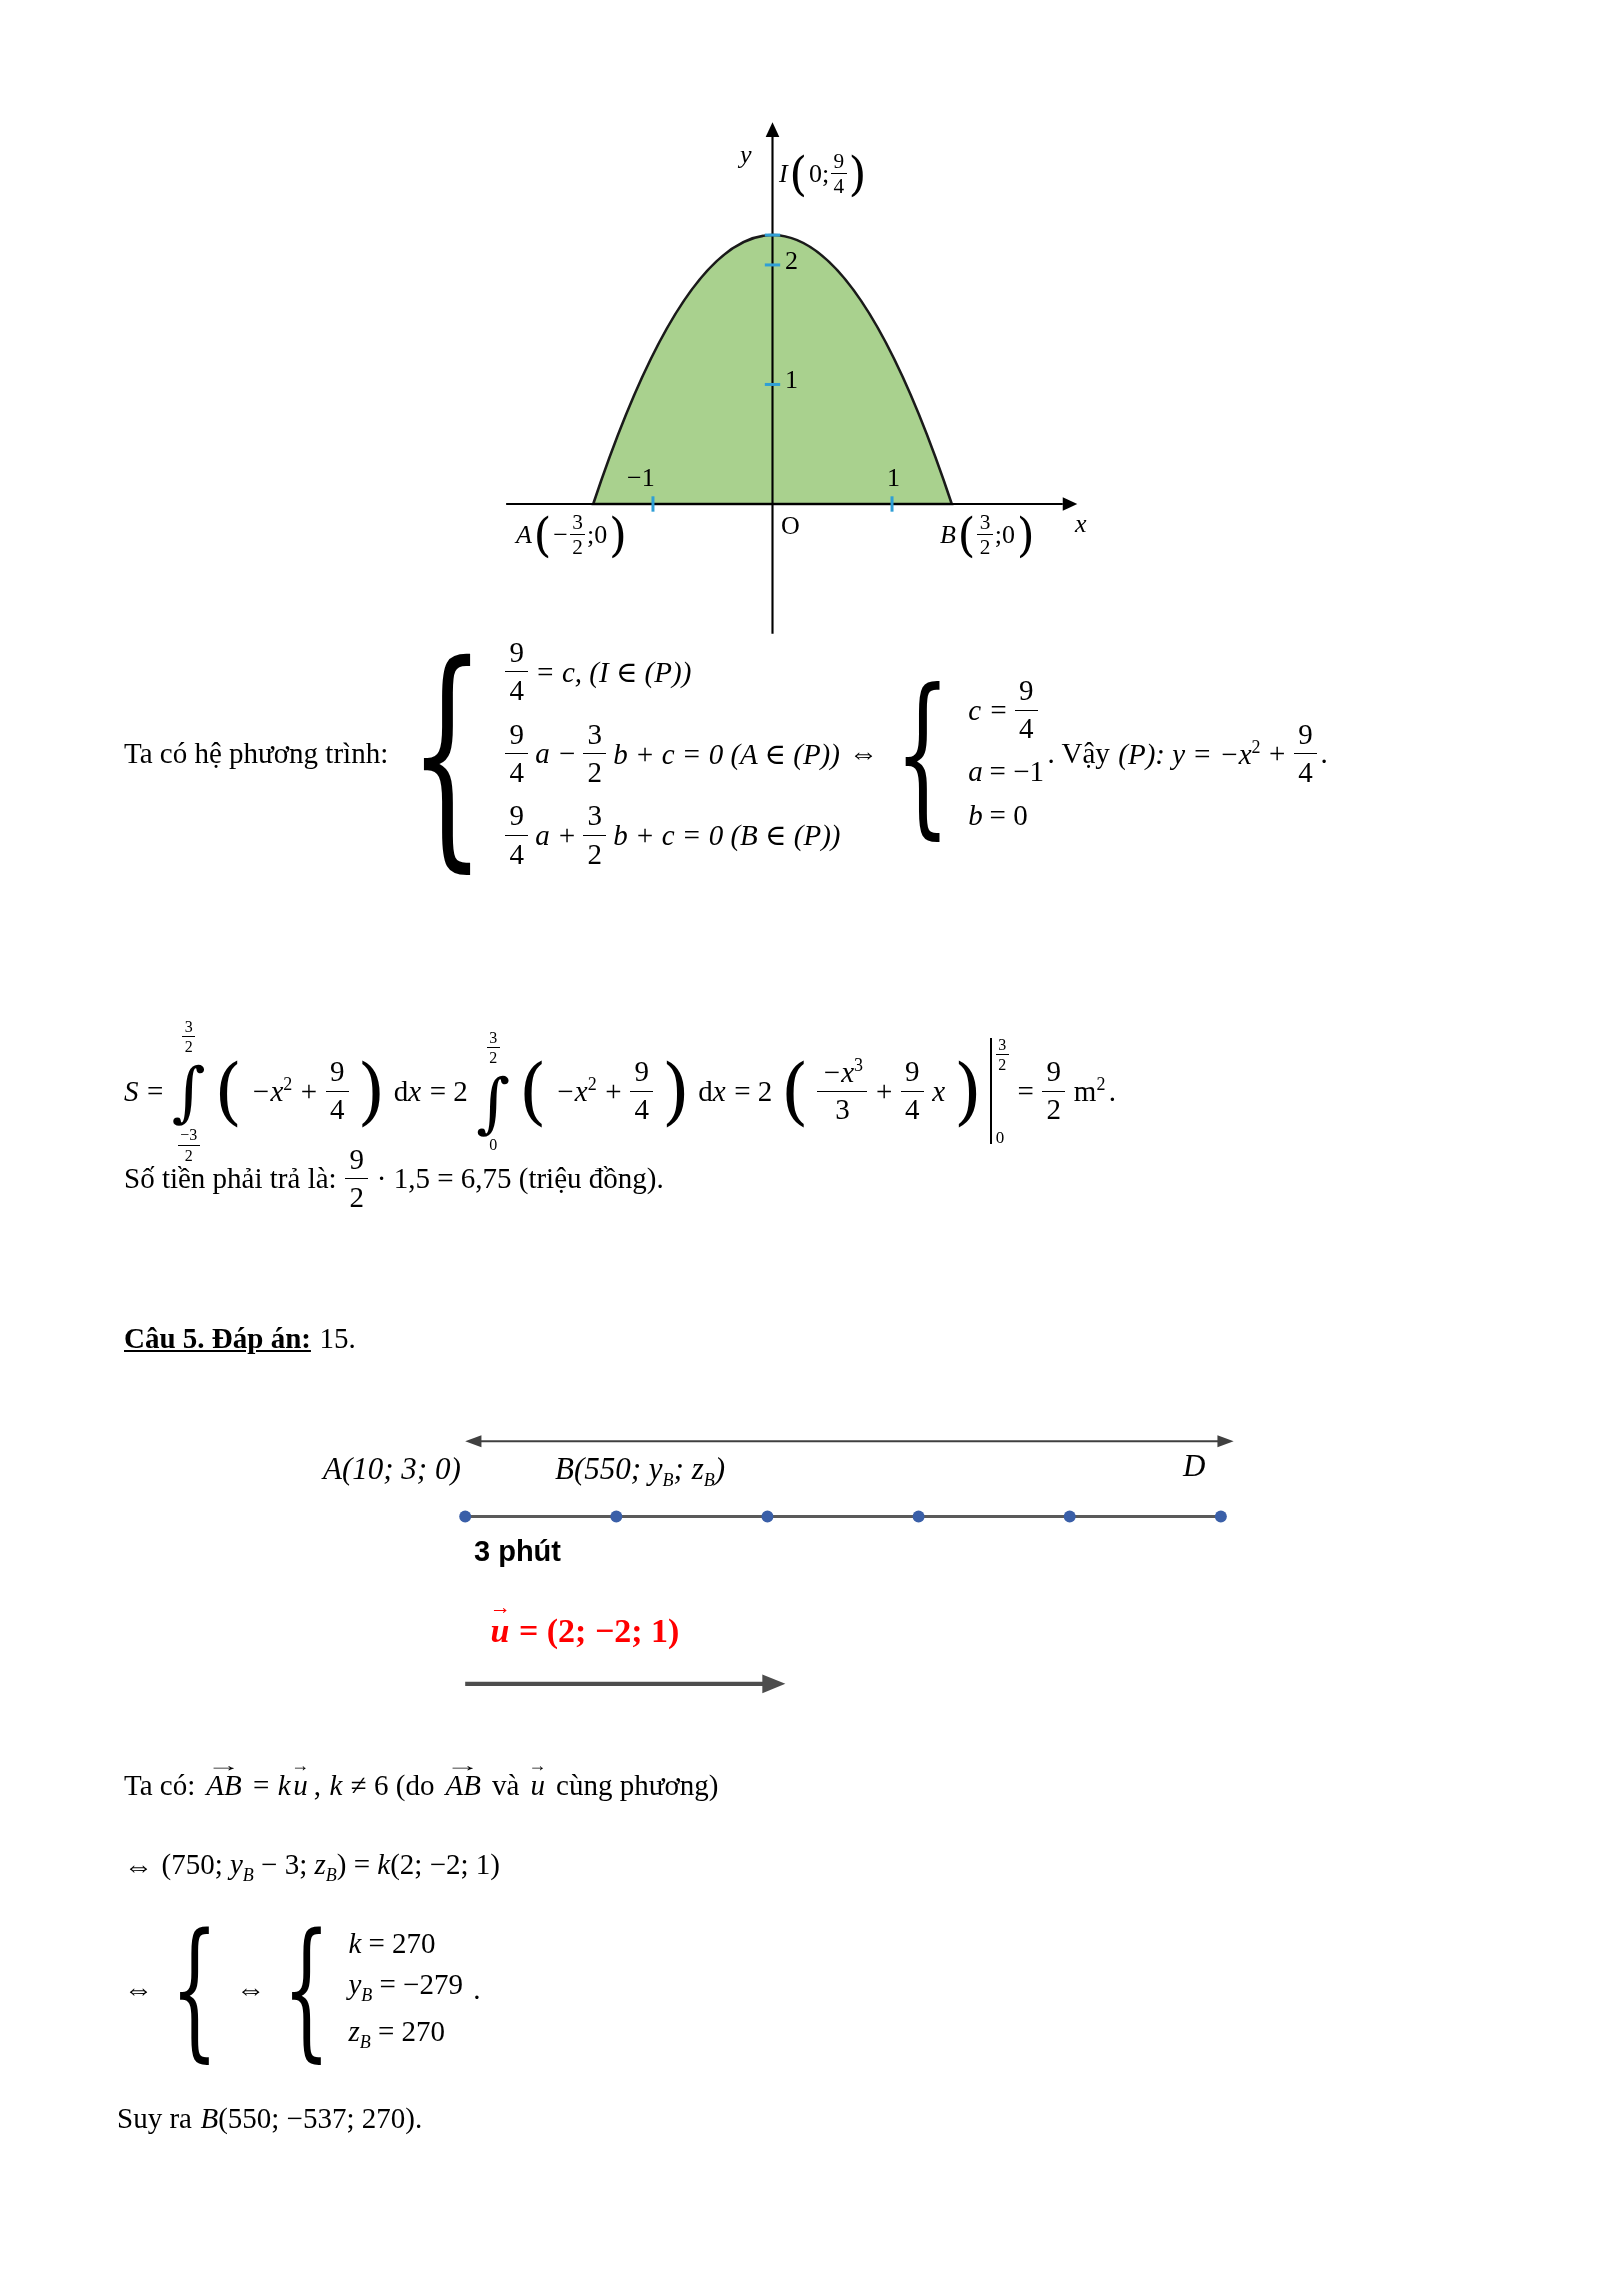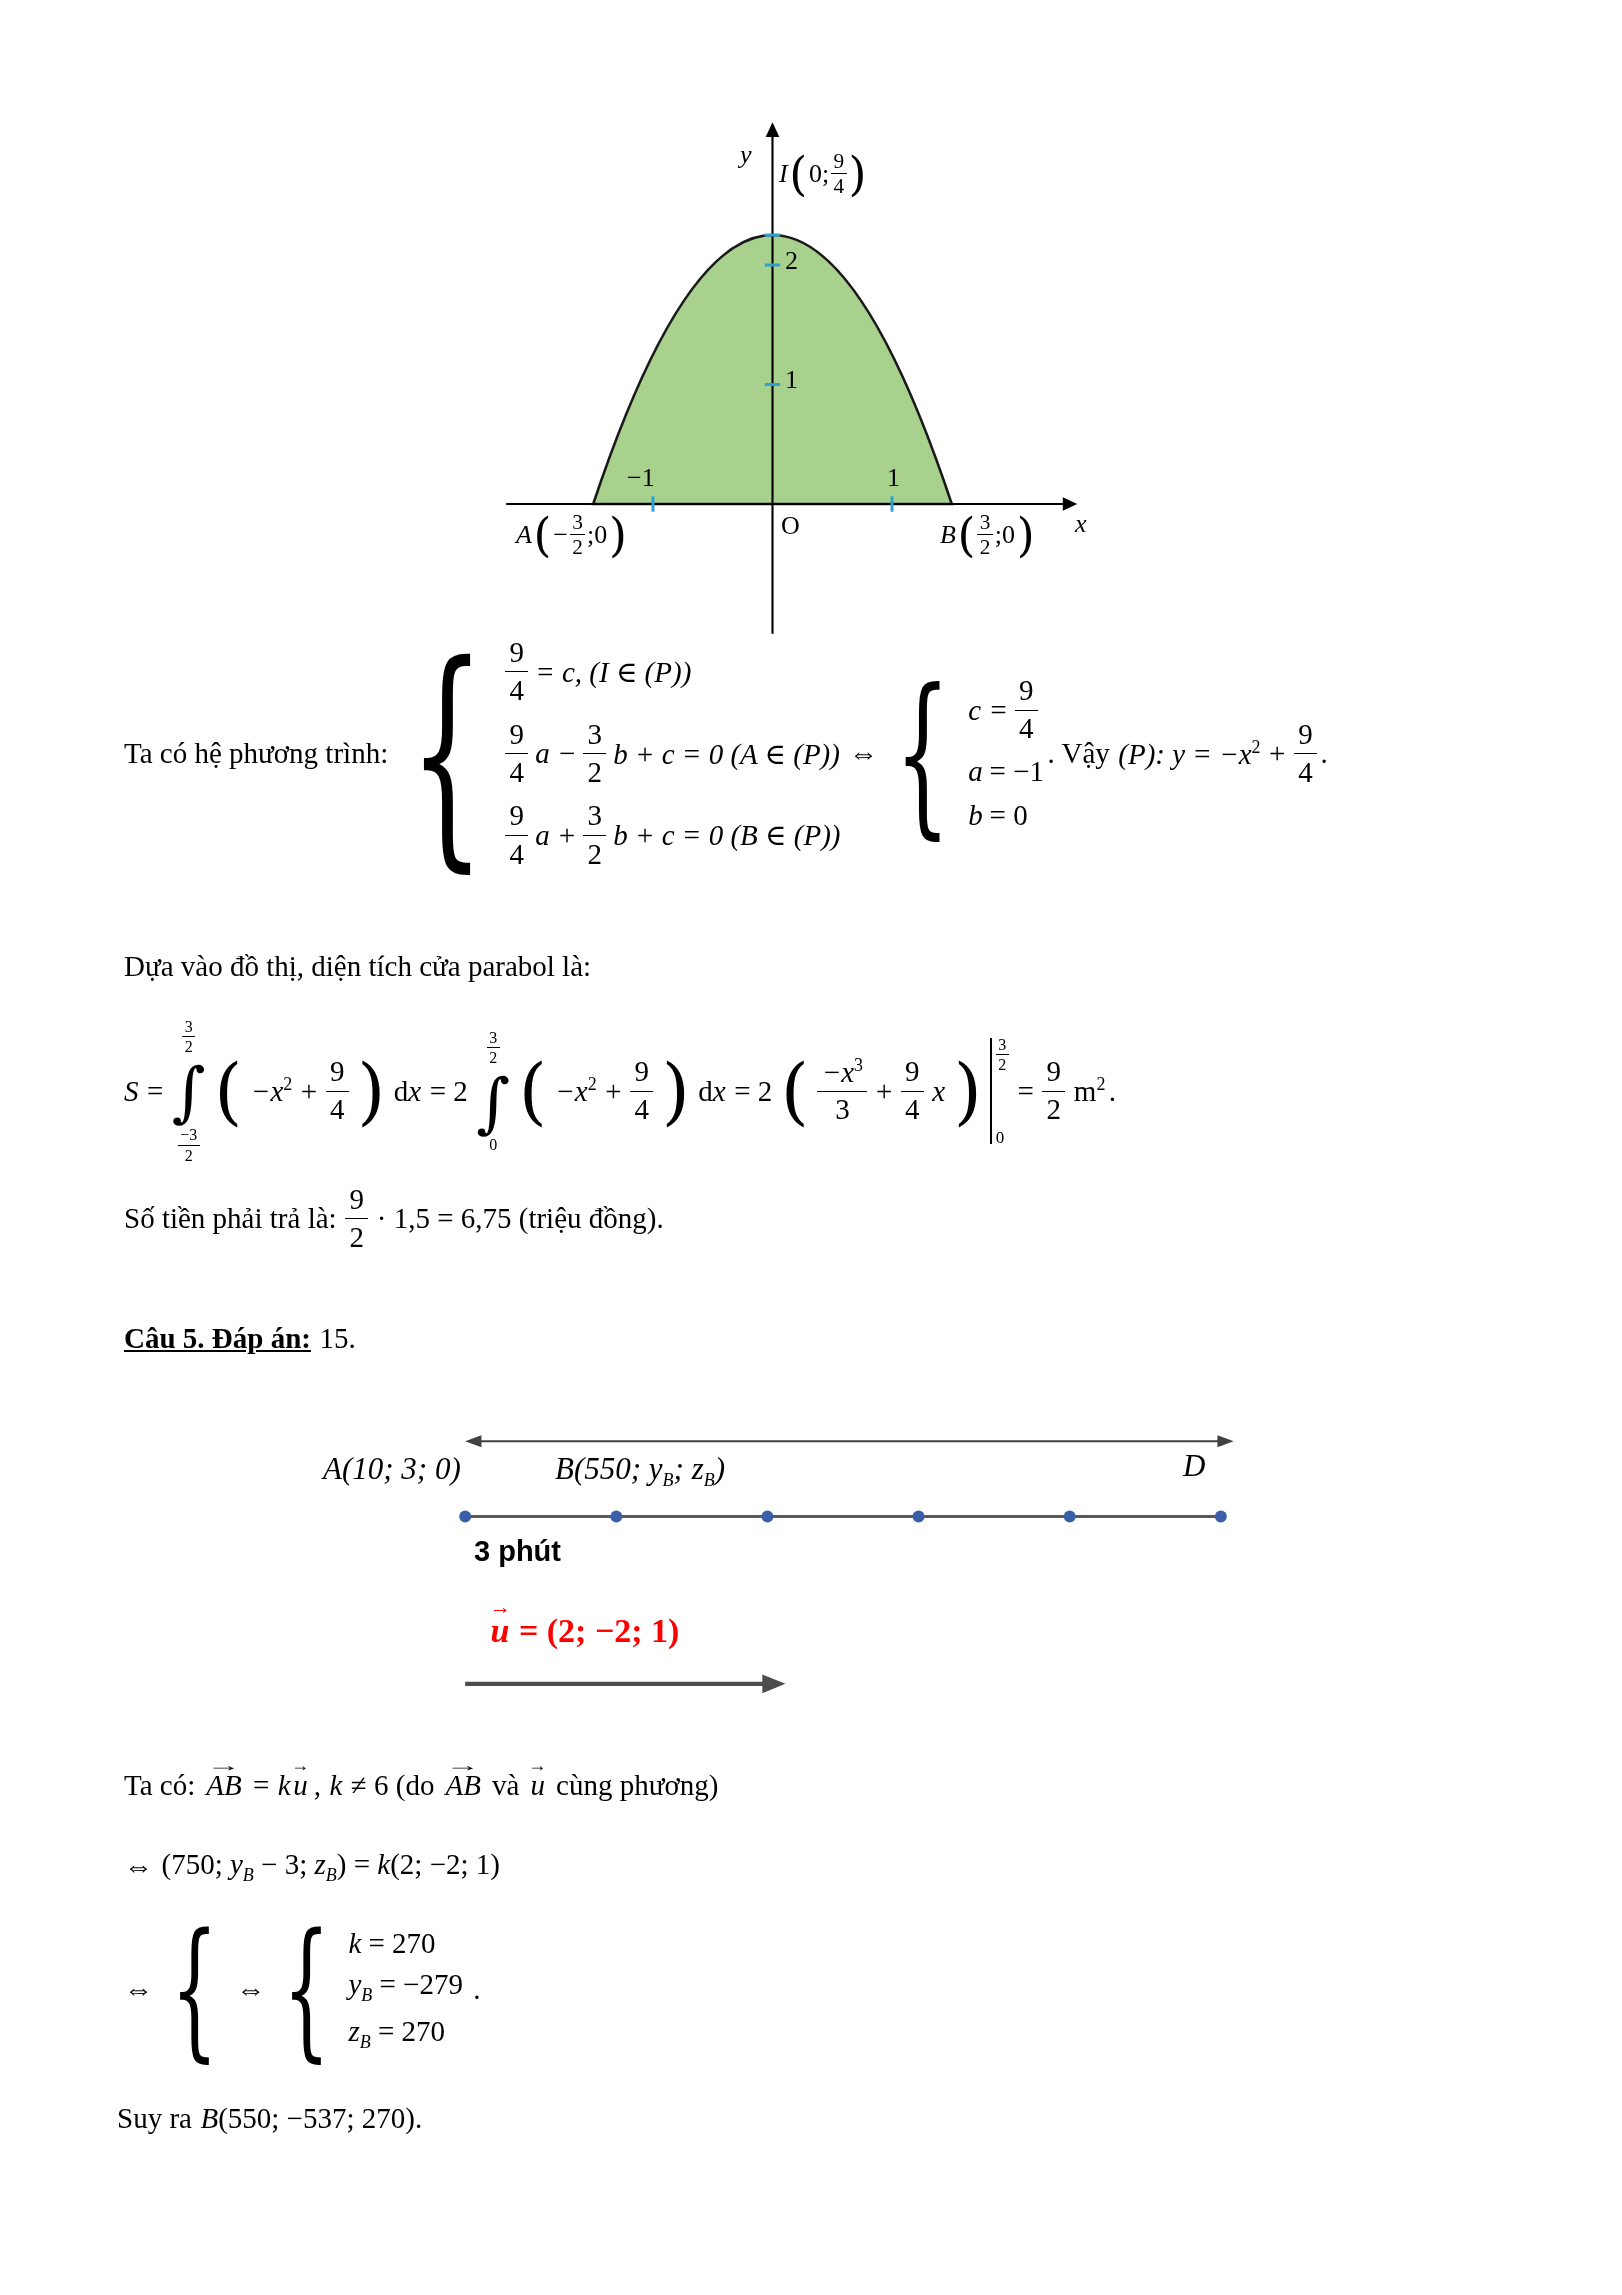--- a/index.html
+++ b/index.html
@@ -164,21 +164,20 @@
     <span class="tight">. Vậy</span>
     <span class="grp"><span class="m">(P): y = −x</span><sup>2</sup></span>
     <span>+</span>
     <span class="frac">
         <span class="fn">9</span>
         <span class="fd">4</span>
       </span>
     <span class="tight">.</span>
   </div>
 
-  <div class="abs" style="left:124px; top:950px;">Dựa vào đồ thị, diện tích cửa parabol là:</div>
 
   <div class="abs row g10" style="left:124px; top:1018px;">
     <span class="m">S</span>
     <span>=</span>
     <span class="integral">
       <span class="ilim"><span class="sfrac">
             <span class="fn">3</span>
             <span class="fd">2</span>
           </span></span>
       <span class="isign">∫</span>
@@ -239,21 +238,21 @@
     </span>
     <span>=</span>
     <span class="frac">
         <span class="fn">9</span>
         <span class="fd">2</span>
       </span>
     <span class="grp"><span>m</span><sup>2</sup></span>
     <span class="tight">.</span>
   </div>
 
-  <div class="abs row g10" style="left:124px; top:1184px;">
+  <div class="abs row g10" style="left:124px; top:1144px;">
     <span>Số tiền phải trả là:</span>
     <span class="frac">
         <span class="fn">9</span>
         <span class="fd">2</span>
       </span>
     <span>· 1,5 = 6,75 (triệu đồng).</span>
   </div>
 
   <div class="abs row g10" style="left:124px; top:1322px;">
     <span class="b">Câu 5. Đáp án:</span>

